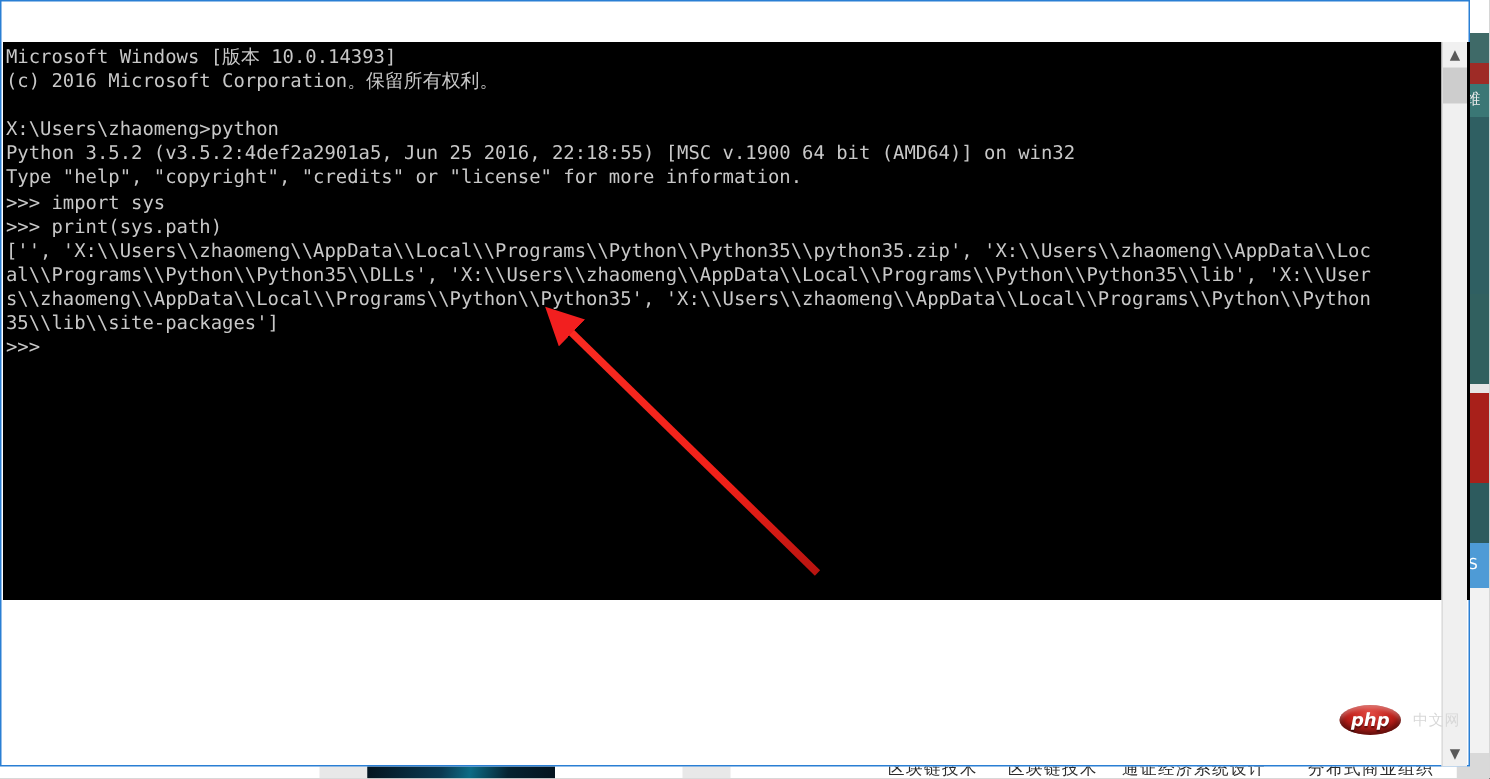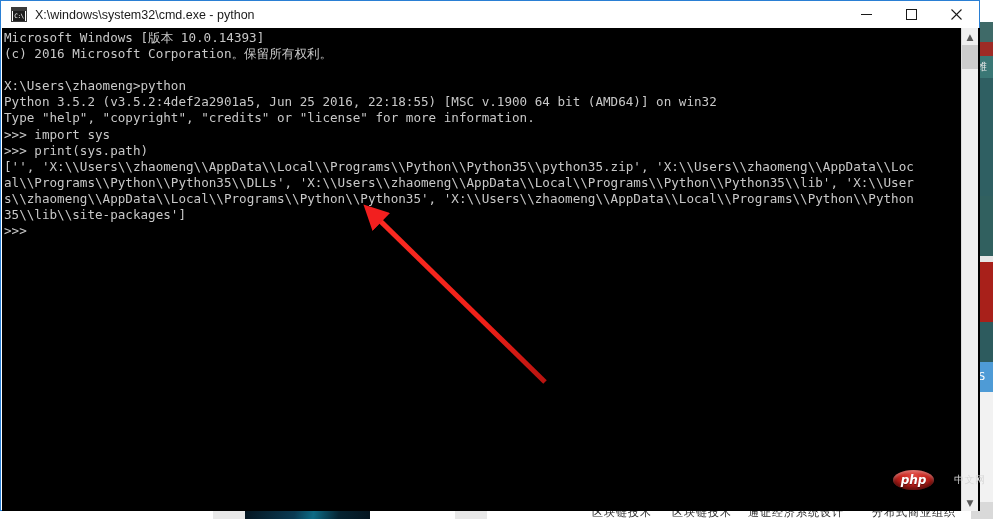--- a/index.html
+++ b/index.html
@@ -146,21 +146,21 @@
     background: transparent;
   }
   .win-btn svg { display: block; }
 
   
   #console-body {
     position: absolute;
     left: 1px;
     top: 27px;
     width: 978px;
-    height: 483px;
+    height: 372px;
     background: #000000;
     box-sizing: border-box;
   }
   #console-text {
     position: absolute;
     left: 2px;
     top: 2px;
     width: 956px;
     color: #c8c8c8;
     font-family: "DejaVu Sans Mono", "Liberation Mono", monospace;
@@ -217,21 +217,21 @@
     pointer-events: none;
   }
 
   
   #watermark {
     position: absolute;
     left: 893px;
     top: 470px;
     display: flex;
     align-items: center;
-    gap: 20px;
+    gap: 8px;
     user-select: none;
   }
   #wm-badge {
     width: 41px;
     height: 20px;
     border-radius: 50%;
     background: radial-gradient(ellipse at 50% 28%, #e24a43 0%, #c4231d 45%, #8d0f0c 100%);
     box-shadow: inset 0 -3px 4px rgba(0,0,0,.45), inset 0 2px 3px rgba(255,255,255,.35);
     display: flex;
     align-items: center;
@@ -278,45 +278,20 @@
       <div class="bgp" style="top:240px; height:60px; background:#a8201a;"></div>
       <div class="bgp" style="top:300px; height:40px; background:#2d5b5e;"></div>
       <div class="bgp" style="top:340px; height:30px; background:#4e9bd6; color:#ffffff; font-size:10px; text-align:center; line-height:30px; font-family:'DejaVu Sans',sans-serif;">S</div>
       <div class="bgp" style="top:370px; height:110px; background:#f2f2f2;"></div>
       <div class="bgp" style="top:480px; height:17px; background:#d9d9d9;"></div>
     </div>
   </div>
 
   <div id="console-window">
 
-    <div id="title-bar">
-      <div id="titlebar-icon">
-        <span class="glyph">C:\</span>
-      </div>
-      <div id="window-title">X:\windows\system32\cmd.exe - python</div>
-
-      <div id="window-buttons">
-        <div class="win-btn">
-          <svg width="11" height="11" viewBox="0 0 11 11">
-            <line x1="0" y1="5.5" x2="11" y2="5.5" stroke="#1a1a1a" stroke-width="1"></line>
-          </svg>
-        </div>
-        <div class="win-btn">
-          <svg width="11" height="11" viewBox="0 0 11 11">
-            <rect x="0.5" y="0.5" width="10" height="10" fill="none" stroke="#1a1a1a" stroke-width="1"></rect>
-          </svg>
-        </div>
-        <div class="win-btn">
-          <svg width="11" height="11" viewBox="0 0 11 11">
-            <line x1="0.5" y1="0.5" x2="10.5" y2="10.5" stroke="#1a1a1a" stroke-width="1.1"></line>
-            <line x1="10.5" y1="0.5" x2="0.5" y2="10.5" stroke="#1a1a1a" stroke-width="1.1"></line>
-          </svg>
-        </div>
-      </div>
-    </div>
 
     <div id="console-body">
       <div id="console-text"><div class="line">Microsoft Windows [版本 10.0.14393]</div><div class="line">(c) 2016 Microsoft Corporation。保留所有权利。</div><div class="line">&nbsp;</div><div class="line">X:\Users\zhaomeng&gt;python</div><div class="line">Python 3.5.2 (v3.5.2:4def2a2901a5, Jun 25 2016, 22:18:55) [MSC v.1900 64 bit (AMD64)] on win32</div><div class="line">Type "help", "copyright", "credits" or "license" for more information.</div><div class="line">&gt;&gt;&gt; import sys</div><div class="line">&gt;&gt;&gt; print(sys.path)</div><div class="line">['', 'X:\\Users\\zhaomeng\\AppData\\Local\\Programs\\Python\\Python35\\python35.zip', 'X:\\Users\\zhaomeng\\AppData\\Loc</div><div class="line">al\\Programs\\Python\\Python35\\DLLs', 'X:\\Users\\zhaomeng\\AppData\\Local\\Programs\\Python\\Python35\\lib', 'X:\\User</div><div class="line">s\\zhaomeng\\AppData\\Local\\Programs\\Python\\Python35', 'X:\\Users\\zhaomeng\\AppData\\Local\\Programs\\Python\\Python</div><div class="line">35\\lib\\site-packages']</div><div class="line">&gt;&gt;&gt;</div></div>
     </div>
 
     <div id="console-scrollbar">
       <div class="sb-arrow" id="sb-arrow-up">▲</div>
       <div id="sb-thumb"></div>
       <div class="sb-arrow" id="sb-arrow-down">▼</div>
     </div>

